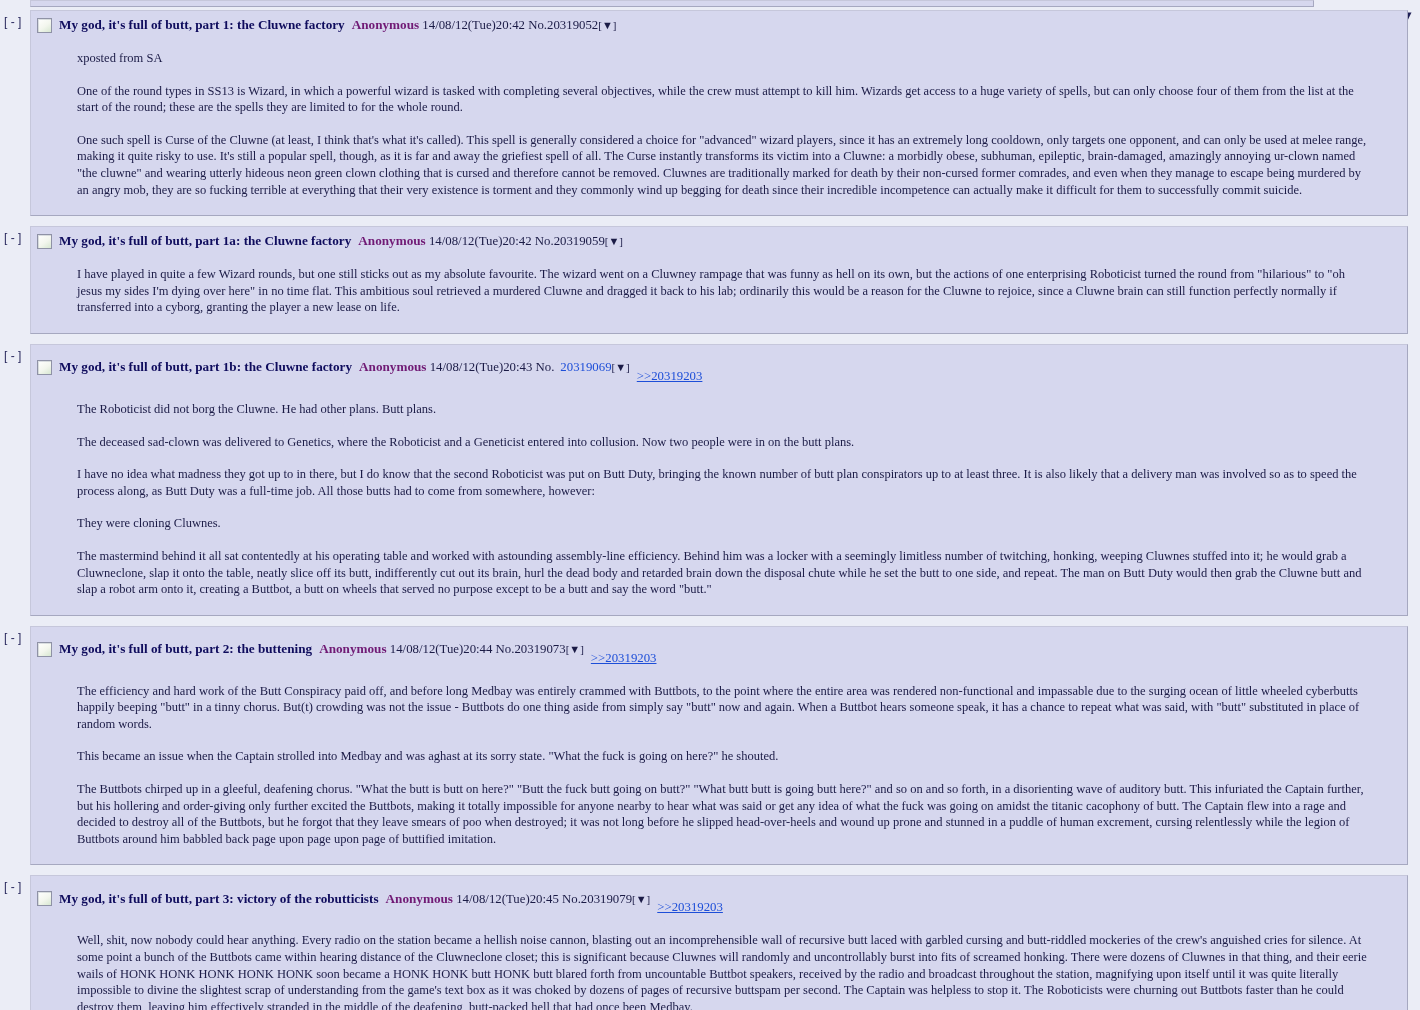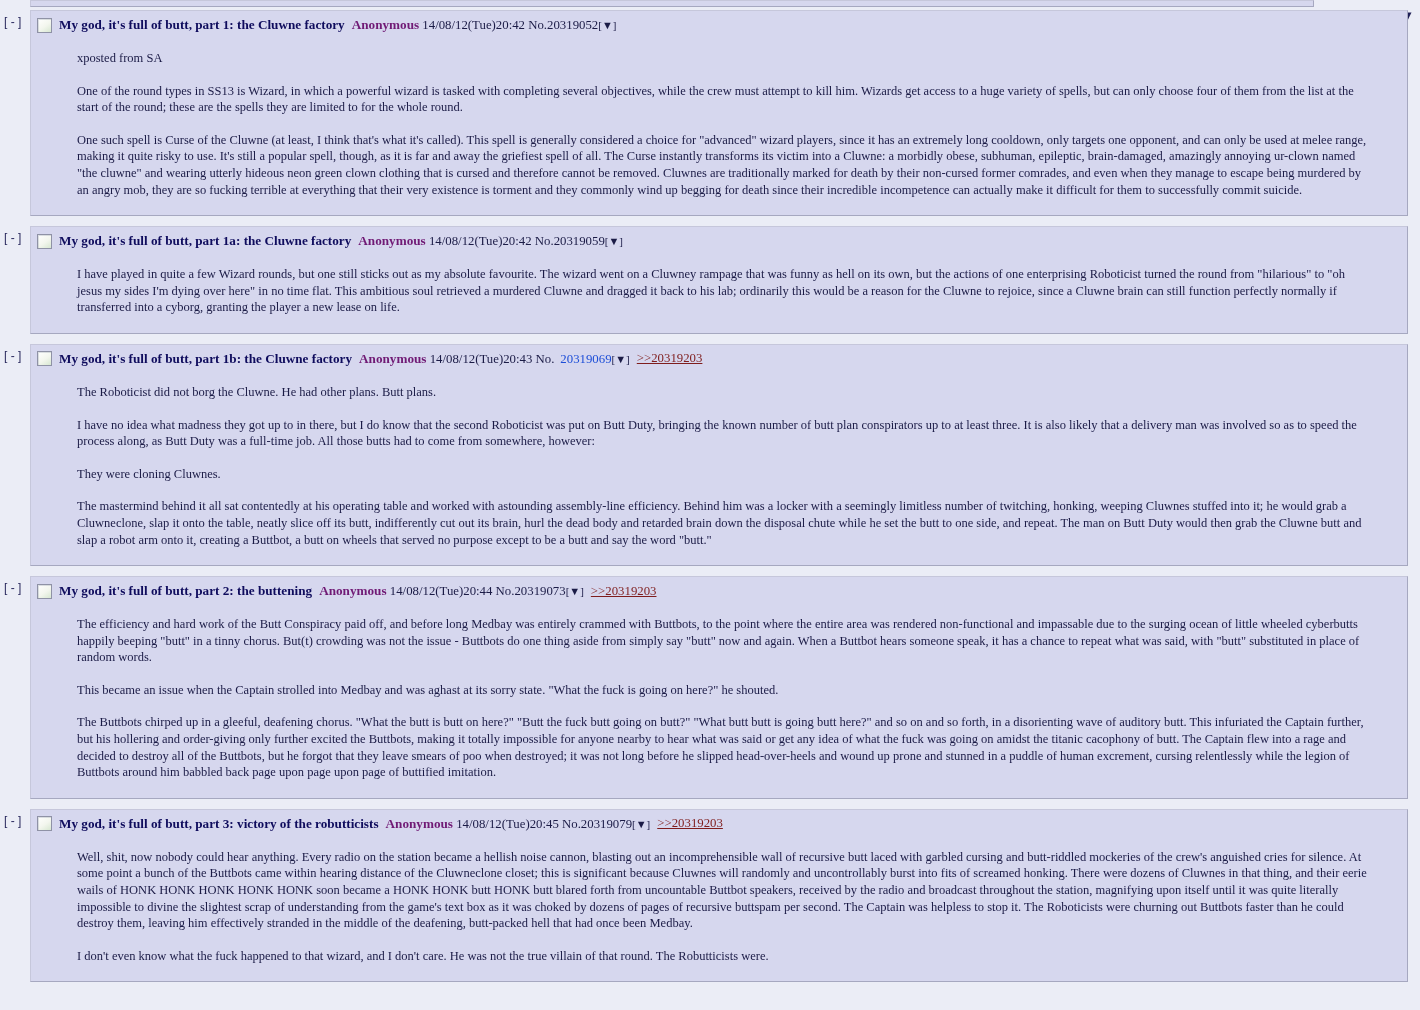--- a/index.html
+++ b/index.html
@@ -81,24 +81,25 @@
     font-size:12.8px;
     color:#1b1b46;
   }
   .post-number.red{ color:#1d4ed8;margin-left:6px; }
   .menu-btn{
     font-size:11px;
     color:#1b1b46;
     cursor:pointer;
   }
   .backlink{
-    color:#7f1d1d;
+    color:#1d4ed8;
     text-decoration:underline;
     font-size:12.8px;
     cursor:pointer;
+    margin-top:18px;
   }
   .post-body{
     padding:13px 28px 0 40px;
   }
   .post-body p{
     margin:4px 0 16px 0;
     line-height:16.6px;
   }
   .nav-arrows{
     position:absolute;
@@ -172,20 +173,21 @@
         <span class="post-title">My god, it's full of butt, part 1b: the Cluwne factory</span>
         <span class="post-meta">
           <span class="poster-name">Anonymous</span>
           <span class="post-date">14/08/12(Tue)20:43</span>
           <span class="post-no-prefix">No.</span><span class="post-number red">20319069</span><span class="menu-btn">[▼]</span>
         </span>
         <span class="backlink">&gt;&gt;20319203</span>
       </div>
       <div class="post-body">
             <p>The Roboticist did not borg the Cluwne. He had other plans. Butt plans.</p>
+            <p>The deceased sad-clown was delivered to Genetics, where the Roboticist and a Geneticist entered into collusion. Now two people were in on the butt plans.</p>
             <p>I have no idea what madness they got up to in there, but I do know that the second Roboticist was put on Butt Duty, bringing the known number of butt plan conspirators up to at least three. It is also likely that a delivery man was involved so as to speed the process along, as Butt Duty was a full-time job. All those butts had to come from somewhere, however:</p>
             <p>They were cloning Cluwnes.</p>
             <p>The mastermind behind it all sat contentedly at his operating table and worked with astounding assembly-line efficiency. Behind him was a locker with a seemingly limitless number of twitching, honking, weeping Cluwnes stuffed into it; he would grab a Cluwneclone, slap it onto the table, neatly slice off its butt, indifferently cut out its brain, hurl the dead body and retarded brain down the disposal chute while he set the butt to one side, and repeat. The man on Butt Duty would then grab the Cluwne butt and slap a robot arm onto it, creating a Buttbot, a butt on wheels that served no purpose except to be a butt and say the word "butt."</p>
           </div>
     </div>
   </div>
 
   <div class="post-row">
     <span class="collapse">[ - ]</span>
     <div class="post">

